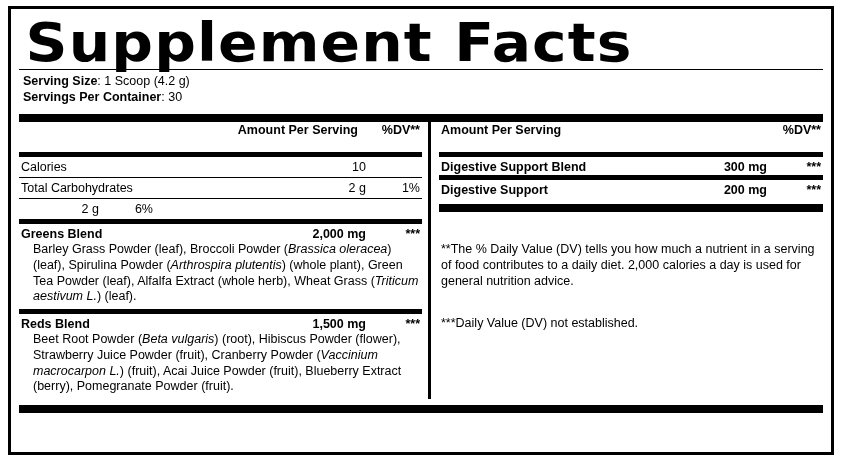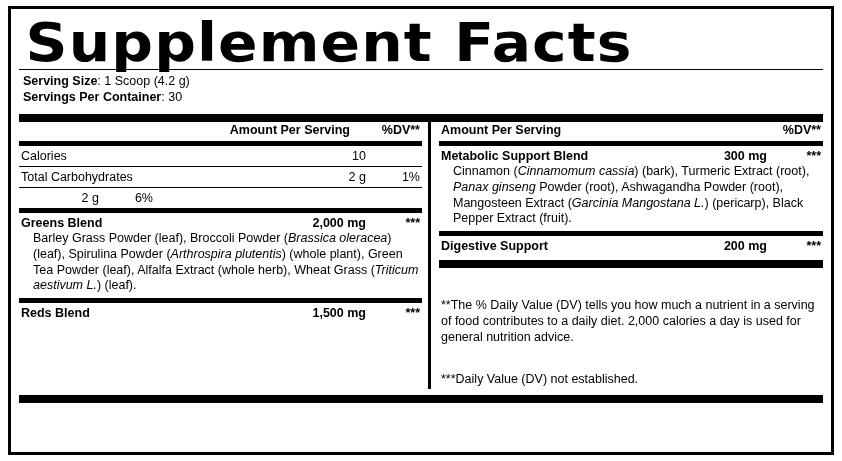--- a/index.html
+++ b/index.html
@@ -82,22 +82,22 @@
   }
   .col-right {
     flex: 1;
     padding-left: 8px;
   }
   .hdr-row {
     display: flex;
     justify-content: flex-end;
     font-size: 12.5px;
     font-weight: bold;
-    padding: 1px 2px 4px 2px;
-    gap: 16px;
+    padding: 1px 2px 15px 2px;
+    gap: 8px;
   }
   .hdr-amt { }
   .hdr-dv { width: 54px; text-align: right; }
   .hdr-spacer { flex: 1; }
 
   .row {
     display: flex;
     align-items: baseline;
     font-size: 12.5px;
     padding: 2.5px 2px 2.5px 2px;
@@ -202,41 +202,41 @@
           </div>
           <div class="ingr">Barley Grass Powder (leaf), Broccoli Powder (<i>Brassica oleracea</i>) (leaf), Spirulina Powder (<i>Arthrospira plutentis</i>) (whole plant), Green Tea Powder (leaf), Alfalfa Extract (whole herb), Wheat Grass (<i>Triticum aestivum L.</i>) (leaf).</div>
 
           <div class="rule-med"></div>
 
           <div class="blend-row">
             <span class="nm">Reds Blend</span>
             <span class="amt">1,500 mg</span>
             <span class="dv">***</span>
           </div>
+          <div class="ingr">Beet Root Powder (<i>Beta vulgaris</i>) (root), Hibiscus Powder (flower), Strawberry Juice Powder (fruit), Cranberry Powder (<i>Vaccinium macrocarpon L.</i>) (fruit), Acai Juice Powder (fruit), Blueberry Extract (berry), Pomegranate Powder (fruit).</div>
 
         </div>
 
         <div class="col-div"></div>
 
         <div class="col col-right">
 
           <div class="hdr-row">
             <span class="hdr-amt">Amount Per Serving</span>
             <span class="hdr-spacer"></span>
             <span class="hdr-dv">%DV**</span>
           </div>
 
           <div class="rule-med"></div>
 
           <div class="blend-row">
-            <span class="nm">Metabolic Support Blend</span>
+            <span class="nm">Digestive Support Blend</span>
             <span class="amt">300 mg</span>
             <span class="dv">***</span>
           </div>
-          <div class="ingr">Cinnamon (<i>Cinnamomum cassia</i>) (bark), Turmeric Extract (root), <i>Panax ginseng</i> Powder (root), Ashwagandha Powder (root), Mangosteen Extract (<i>Garcinia Mangostana L.</i>) (pericarp), Black Pepper Extract (fruit).</div>
 
           <div class="rule-med"></div>
 
           <div class="blend-row">
             <span class="nm">Digestive Support</span>
             <span class="amt">200 mg</span>
             <span class="dv">***</span>
           </div>
 
           <div class="rule-heavy"></div>

